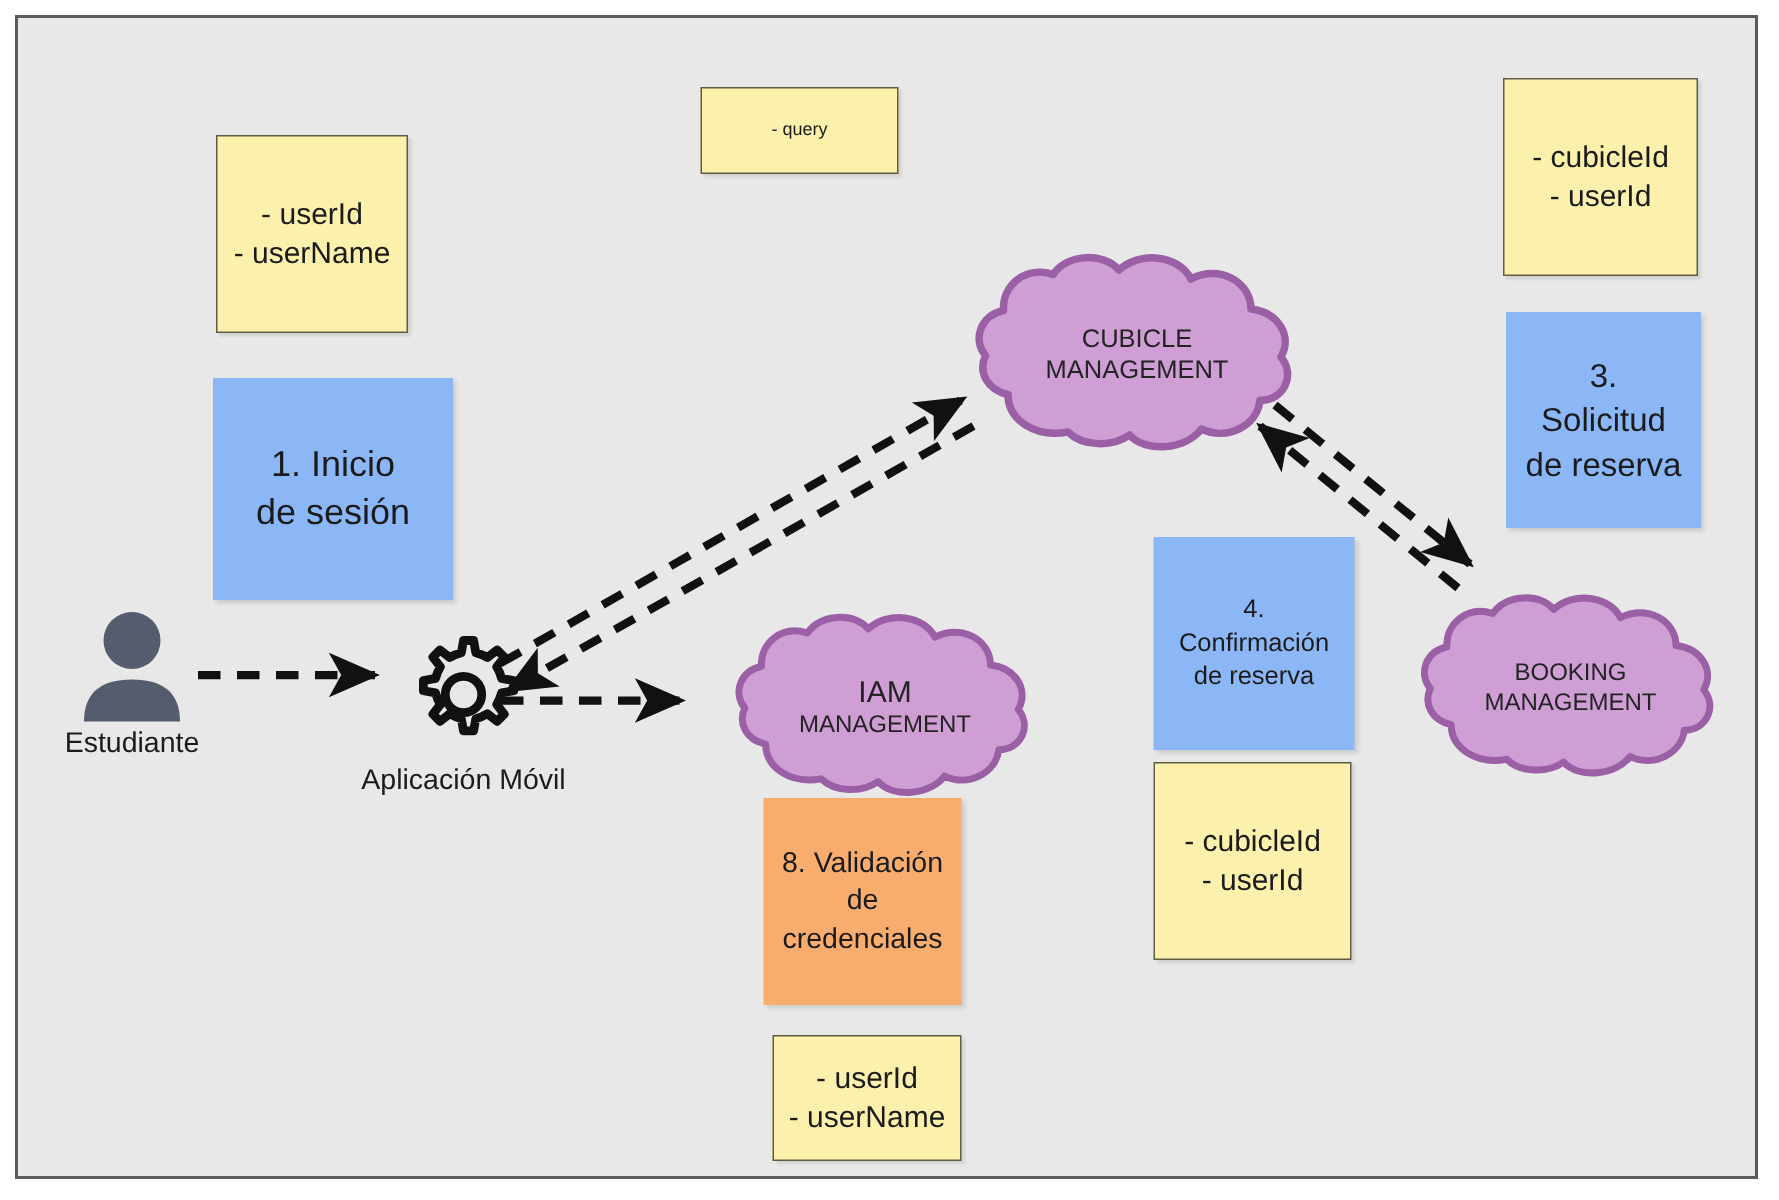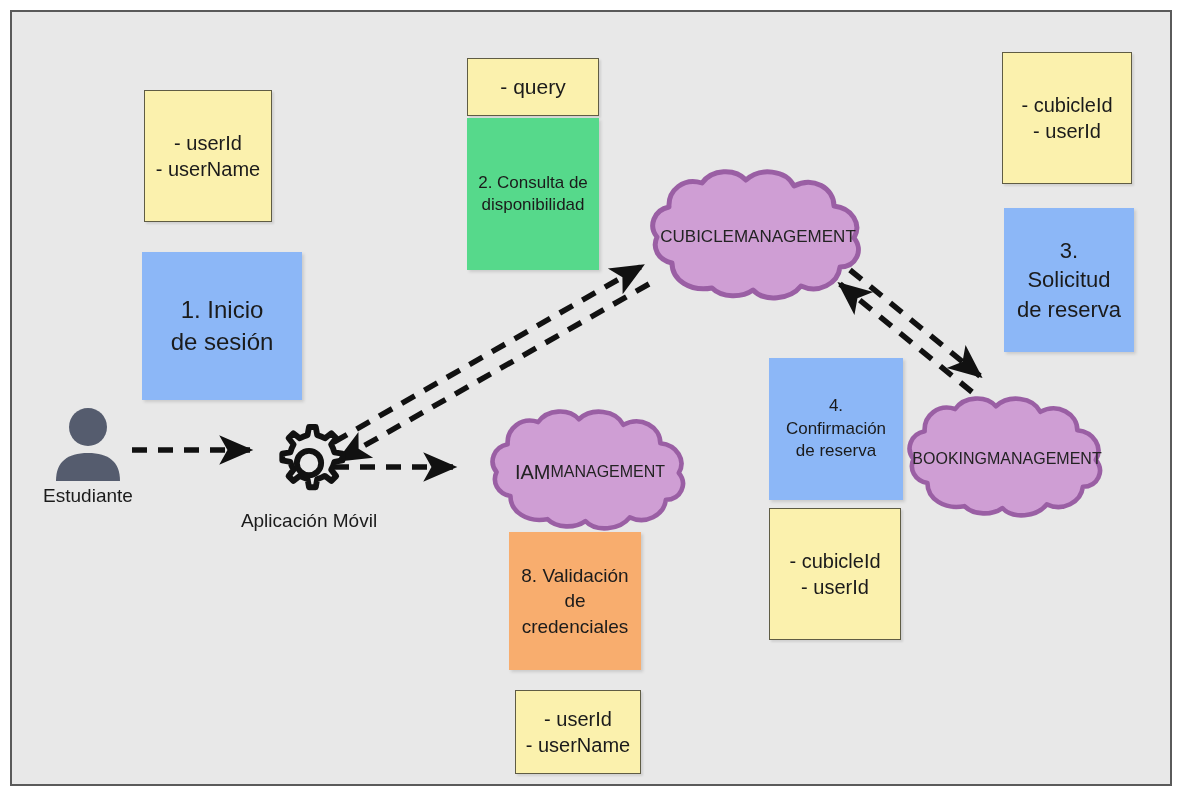--- a/index.html
+++ b/index.html
@@ -40,21 +40,21 @@
   }
   .note.blue{background:#8cb7f7;border:none;}
   .note.green{background:#56d98b;border:none;}
   .note.orange{background:#f8ad6e;border:none;}
 
   
   .cloud{position:absolute;}
   .cloud svg{display:block;overflow:visible;}
   .cloud .cloud-label{
     position:absolute;left:0;top:0;width:100%;height:100%;
-    display:flex;flex-direction:row;
+    display:flex;flex-direction:column;
     align-items:center;justify-content:center;
     text-align:center;
     color:#232323;
     line-height:1.22;
     pointer-events:none;
   }
 
   
   .icon-node{position:absolute;}
   .node-caption{
@@ -94,24 +94,22 @@
 
       <line x1="960" y1="380" x2="828" y2="272" stroke="#111111" stroke-width="5.5" stroke-dasharray="15,11" marker-end="url(#ah)"></line>
     </svg>
 
     <div class="note yellow" style="left:132px;top:78px;width:128px;height:132px;font-size:20px;">- userId
 - userName</div>
 
     <div class="note blue" style="left:130px;top:240px;width:160px;height:148px;font-size:24px;">1. Inicio
 de sesión</div>
 
-    <div class="note yellow" style="left:455px;top:46px;width:132px;height:58px;font-size:21px;">- query</div>
-
-    <div class="note green" style="left:455px;top:106px;width:132px;height:152px;font-size:17px;">2. Consulta de
-disponibilidad</div>
+    <div class="note yellow" style="left:455px;top:46px;width:132px;height:58px;font-size:12px;">- query</div>
+
 
     <div class="note yellow" style="left:990px;top:40px;width:130px;height:132px;font-size:20px;">- cubicleId
 - userId</div>
 
     <div class="note blue" style="left:992px;top:196px;width:130px;height:144px;font-size:22px;">3.
 Solicitud
 de reserva</div>
 
     <div class="note blue" style="left:757px;top:346px;width:134px;height:142px;font-size:17px;">4.
 Confirmación
@@ -166,21 +164,21 @@
             C188,114 168,124 151,116
             C140,130 114,132 103,120
             C92,128 72,128 62,118 Z" fill="#cf9ed4" stroke="#9a5fa4" stroke-width="5" stroke-linejoin="round"></path>
       </svg>
       <div class="cloud-label">
         <span style="font-size:20px;text-align:center;">IAM</span>
         <span style="font-size:16px;">MANAGEMENT</span>
       </div>
     </div>
 
-    <div class="cloud" style="left:895px;top:385px;width:200px;height:124px;text-decoration:underline;">
+    <div class="cloud" style="left:935px;top:385px;width:200px;height:124px;text-decoration:underline;">
       <svg width="200" height="124" viewBox="0 0 216 134" aria-hidden="true">
         <path d="
             M62,118
             C40,122 22,110 22,93
             C8,90 2,78 7,67
             C-2,56 4,40 19,37
             C18,20 34,7 52,13
             C62,-1 85,-2 96,10
             C110,-3 136,0 144,16
             C163,6 184,18 184,36

